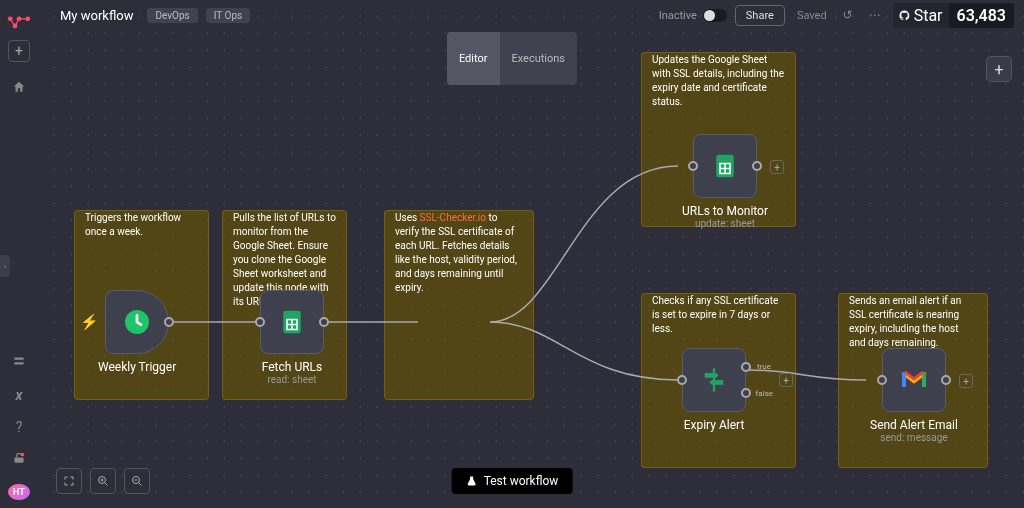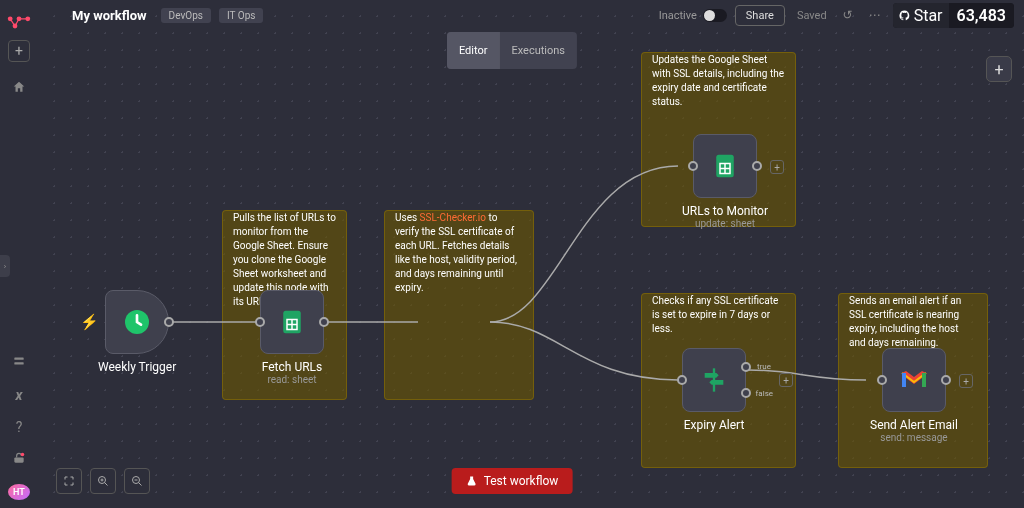--- a/index.html
+++ b/index.html
@@ -6,54 +6,54 @@
 body{background:#2d2e3a;color:#fff;overflow:hidden;width:1024px;height:508px;position:relative}
 .sidebar{position:absolute;left:0;top:0;width:38px;height:100%;background:#2d2e3a;z-index:10;display:flex;flex-direction:column;align-items:center}
 .logo{width:24px;height:16px;margin-top:14px}
 .side-add{margin-top:10px;width:22px;height:22px;border:1px solid #555;border-radius:4px;display:flex;align-items:center;justify-content:center;font-size:14px;color:#aaa;cursor:pointer}
 .side-icon{margin-top:18px;color:#888;font-size:14px;cursor:pointer}
 .expand-tab{position:absolute;left:0;top:255px;width:10px;height:22px;background:#3d3e4a;border-radius:0 4px 4px 0;display:flex;align-items:center;justify-content:center;font-size:8px;color:#999}
 .side-bottom{position:absolute;bottom:8px;left:0;width:38px;display:flex;flex-direction:column;align-items:center;gap:16px}
 .side-bottom .side-icon{margin:0}
 .avatar{width:22px;height:16px;border-radius:50%;background:linear-gradient(135deg,#ff6b9d,#c06bff);display:flex;align-items:center;justify-content:center;font-size:9px;font-weight:600;color:#fff}
 .topbar{position:absolute;left:38px;top:0;right:0;height:30px;display:flex;align-items:center;padding:0 10px;gap:8px;z-index:10}
-.wf-title{font-size:13px;font-weight:700;margin-left:24px;margin-right:6px}
+.wf-title{font-size:13px;font-weight:400;margin-left:12px;margin-right:6px}
 .tag{background:#414250;color:#bbb;font-size:10px;padding:2px 8px;border-radius:3px}
 .top-spacer{flex:1}
 .inactive{color:#999;font-size:11px;display:flex;align-items:center;gap:6px}
 .toggle{width:24px;height:13px;background:#1a1a22;border-radius:7px;position:relative}
 .toggle::after{content:"";position:absolute;left:1px;top:1px;width:11px;height:11px;background:#ddd;border-radius:50%}
 .share-btn{border:1px solid #666;background:transparent;color:#ddd;font-size:11px;padding:3px 10px;border-radius:4px;cursor:pointer}
 .saved{color:#888;font-size:11px;margin:0 4px}
 .icon-btn{color:#888;font-size:12px;cursor:pointer;padding:0 4px}
 .github{display:flex;align-items:center;background:#1a1a22;border-radius:4px;overflow:hidden;font-size:16px}
 .gh-star{padding:3px 6px;display:flex;align-items:center;gap:4px;background:#24252e}
 .gh-count{padding:3px 8px;background:#1a1a22;font-weight:600}
 .tabs{position:absolute;left:50%;transform:translateX(-50%);top:32px;display:flex;background:#414250;border-radius:4px;overflow:hidden;z-index:10}
-.tab{padding:12px 12px;font-size:11px;color:#bbb;cursor:pointer}
+.tab{padding:20px 12px;font-size:11px;color:#bbb;cursor:pointer}
 .tab.active{background:#555664;color:#fff}
 .canvas{position:absolute;left:38px;top:0;right:0;bottom:0;background-image:radial-gradient(circle,#414250 1px,transparent 1px);background-size:17px 17px;background-position:8px 8px}
 .add-node-btn{position:absolute;right:12px;top:56px;width:26px;height:26px;background:#3a3b48;border:1px solid #555;border-radius:5px;display:flex;align-items:center;justify-content:center;font-size:16px;color:#ddd;cursor:pointer}
 .sticky{position:absolute;background:rgba(107,87,0,0.6);border:1px solid rgba(150,120,0,0.5);border-radius:4px;padding:0 10px;font-size:10px;color:#fff;line-height:1.4}
 .node-wrap{position:absolute;display:flex;flex-direction:column;align-items:center}
 .node{width:64px;height:64px;background:#3f404d;border:1px solid #5a5b68;border-radius:8px;display:flex;align-items:center;justify-content:center;position:relative}
 .node.trigger{border-radius:8px 32px 32px 8px}
 .node-title{margin-top:6px;font-size:12px;font-weight:400;text-align:center}
 .node-sub{font-size:10px;color:#999;text-align:center}
 .port{width:10px;height:10px;background:#3f404d;border:2px solid #aaa;border-radius:50%;position:absolute}
 .port.out{right:-6px;top:50%;transform:translateY(-50%)}
 .port.in{left:-6px;top:50%;transform:translateY(-50%)}
 .bolt{position:absolute;left:-26px;top:50%;transform:translateY(-50%);color:#ff6b35;font-size:15px}
 .port-label{position:absolute;font-size:8px;color:#bbb}
 .plus-port{width:14px;height:14px;border:1px solid #666;border-radius:3px;display:flex;align-items:center;justify-content:center;font-size:10px;color:#aaa;position:absolute;cursor:pointer}
 svg.wires{position:absolute;left:0;top:0;width:100%;height:100%;pointer-events:none}
 .wire{stroke:#aaa;stroke-width:1.5;fill:none}
 .bottom-tools{position:absolute;left:56px;bottom:14px;display:flex;gap:8px}
 .tool{width:26px;height:26px;border:1px solid #555;border-radius:4px;display:flex;align-items:center;justify-content:center;color:#aaa;font-size:12px;cursor:pointer;background:#2d2e3a}
-.test-btn{position:absolute;left:50%;transform:translateX(-50%);bottom:14px;background:#b91c1c;color:#fff;border:none;padding:6px 14px;border-radius:4px;font-size:12px;cursor:pointer;display:flex;align-items:center;gap:6px}
+.test-btn{position:absolute;left:50%;transform:translateX(-50%);bottom:14px;background:#000000;color:#fff;border:none;padding:6px 14px;border-radius:4px;font-size:12px;cursor:pointer;display:flex;align-items:center;gap:6px}
 .link{color:#ff6b35}
 </style>
 </head>
 <body>
 
 <div class="sidebar">
   <svg class="logo" viewBox="0 0 30 18">
       <circle cx="4" cy="5" r="3" fill="#ff4a6b"></circle>
       <circle cx="15" cy="5" r="3" fill="#ff4a6b"></circle>
       <circle cx="26" cy="5" r="3" fill="#ff4a6b"></circle>
@@ -108,20 +108,21 @@
 </div>
 
 <div class="tabs">
   <div class="tab active">Editor</div>
   <div class="tab">Executions</div>
 </div>
 
 <div class="canvas">
   <div class="add-node-btn">+</div>
 
+  <div class="sticky" style="left:36px;top:210px;width:135px;height:190px">Triggers the workflow once a week.</div>
   <div class="sticky" style="left:184px;top:210px;width:125px;height:190px">Pulls the list of URLs to monitor from the Google Sheet. Ensure you clone the Google Sheet worksheet and update this node with its URL.</div>
   <div class="sticky" style="left:346px;top:210px;width:150px;height:190px"><span>Uses </span><span class="link">SSL-Checker.io</span><span> to verify the SSL certificate of each URL. Fetches details like the host, validity period, and days remaining until expiry.</span></div>
   <div class="sticky" style="left:603px;top:52px;width:155px;height:175px">Updates the Google Sheet with SSL details, including the expiry date and certificate status.</div>
   <div class="sticky" style="left:603px;top:293px;width:155px;height:175px">Checks if any SSL certificate is set to expire in 7 days or less.</div>
   <div class="sticky" style="left:800px;top:293px;width:150px;height:175px">Sends an email alert if an SSL certificate is nearing expiry, including the host and days remaining.</div>
 
   <svg class="wires">
     <path class="wire" d="M130 322 L218 322"></path>
     <path class="wire" d="M290 322 L380 322"></path>
     <path class="wire" d="M452 322 C520 322 540 166 640 166"></path>

